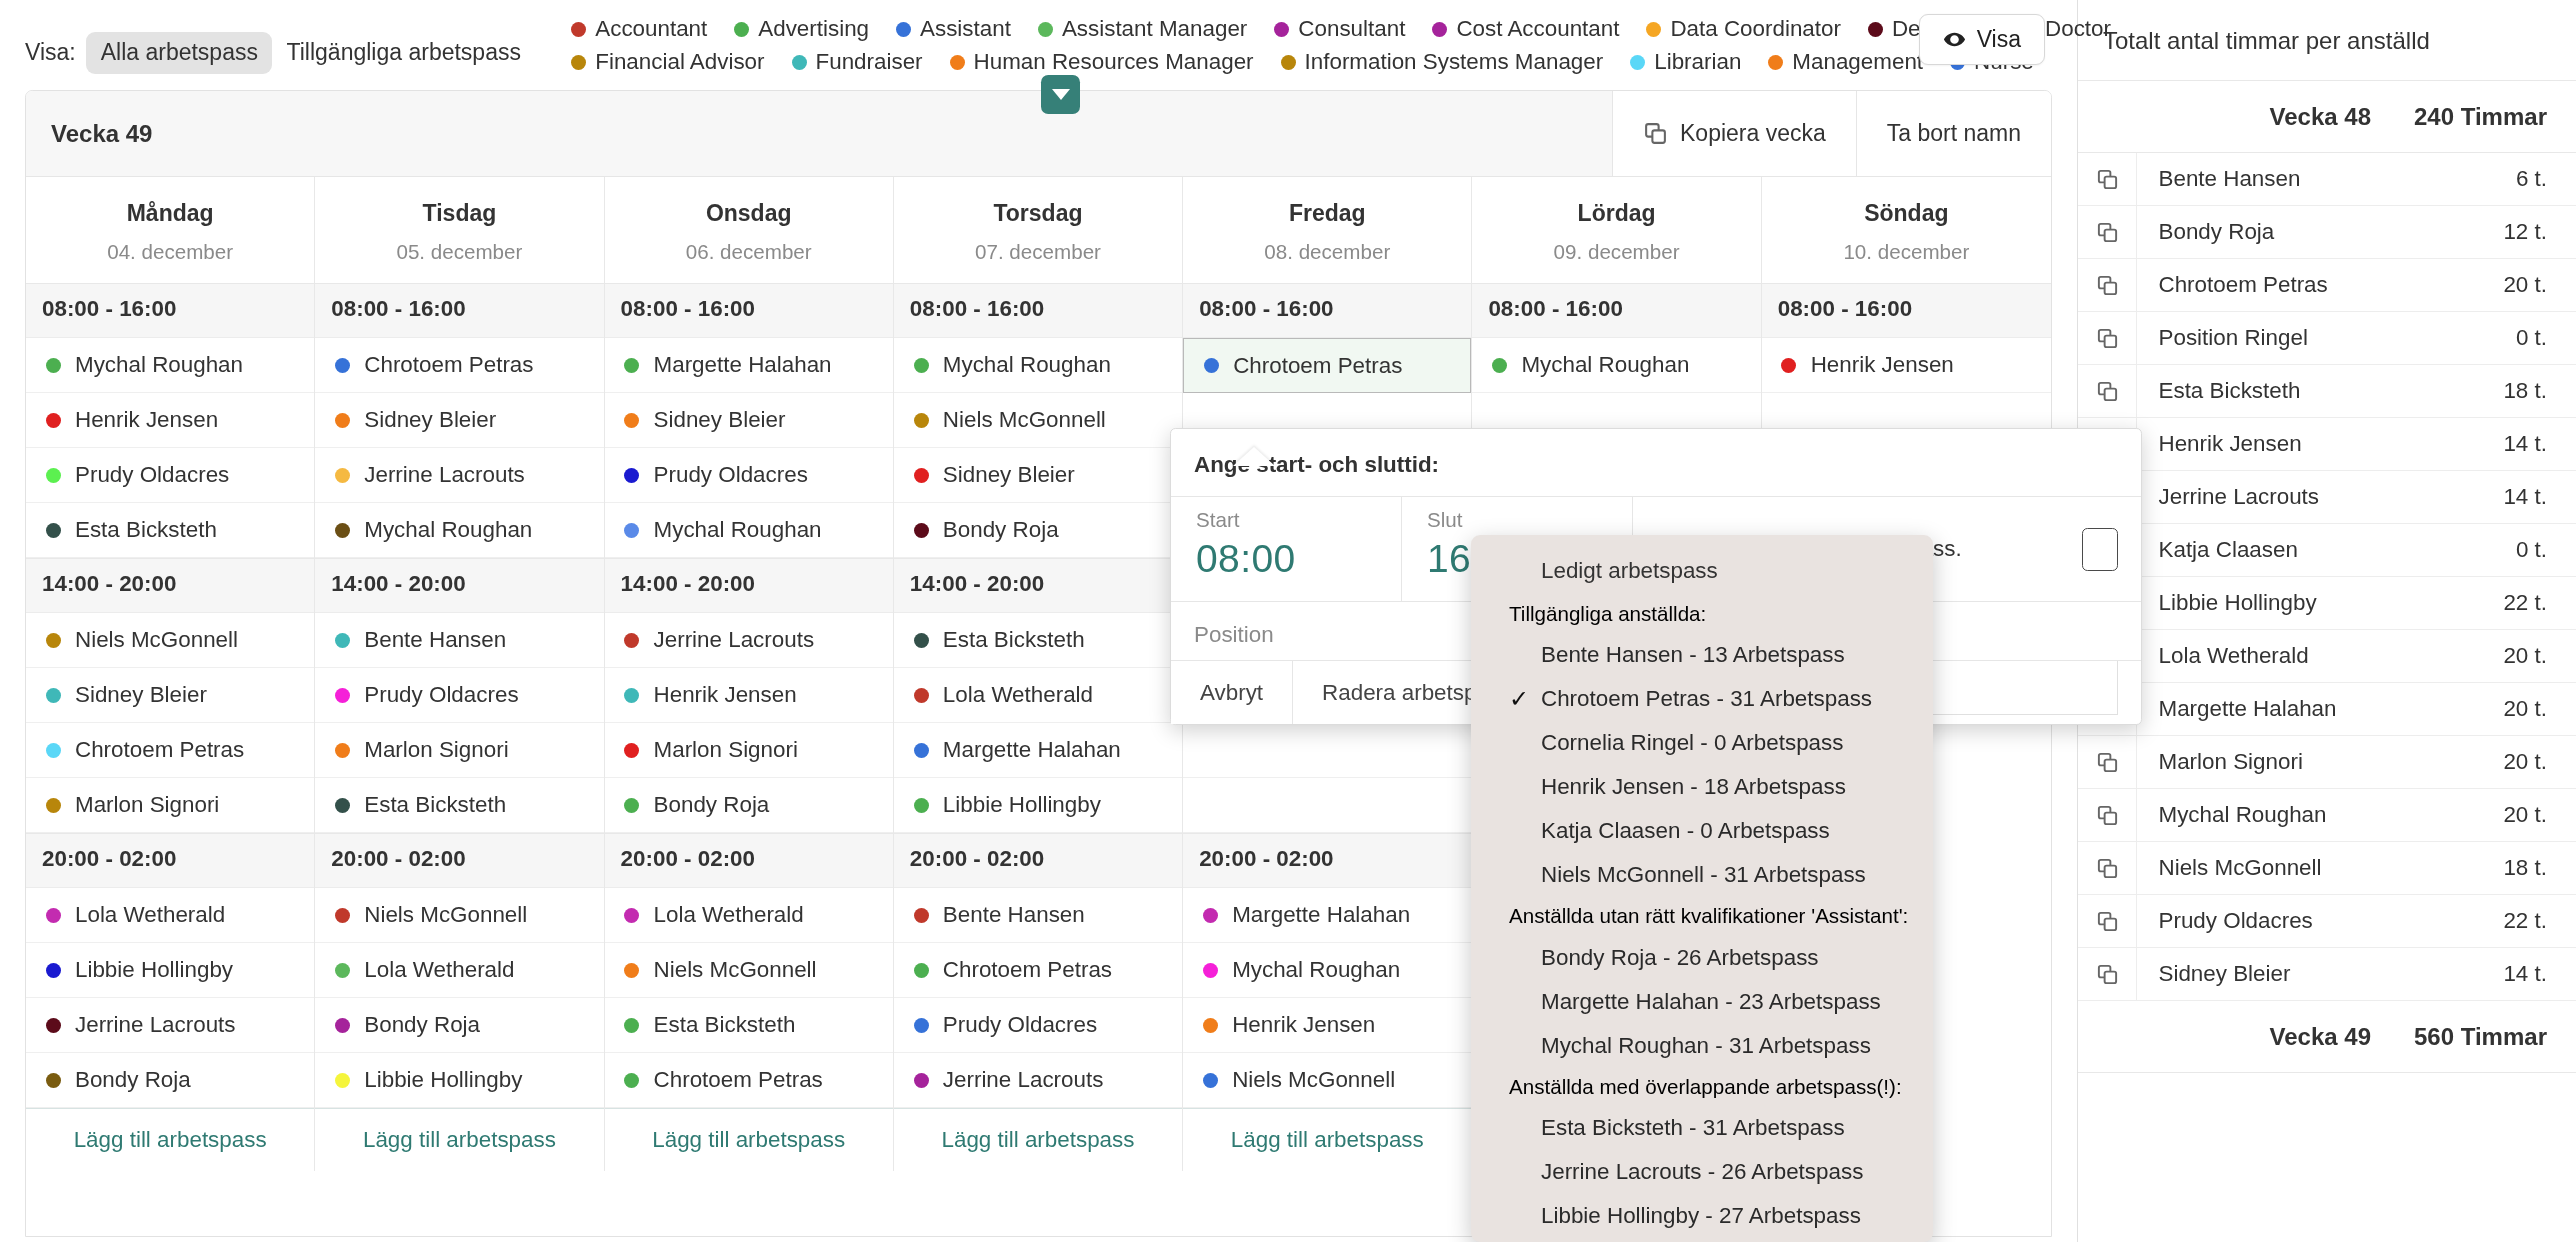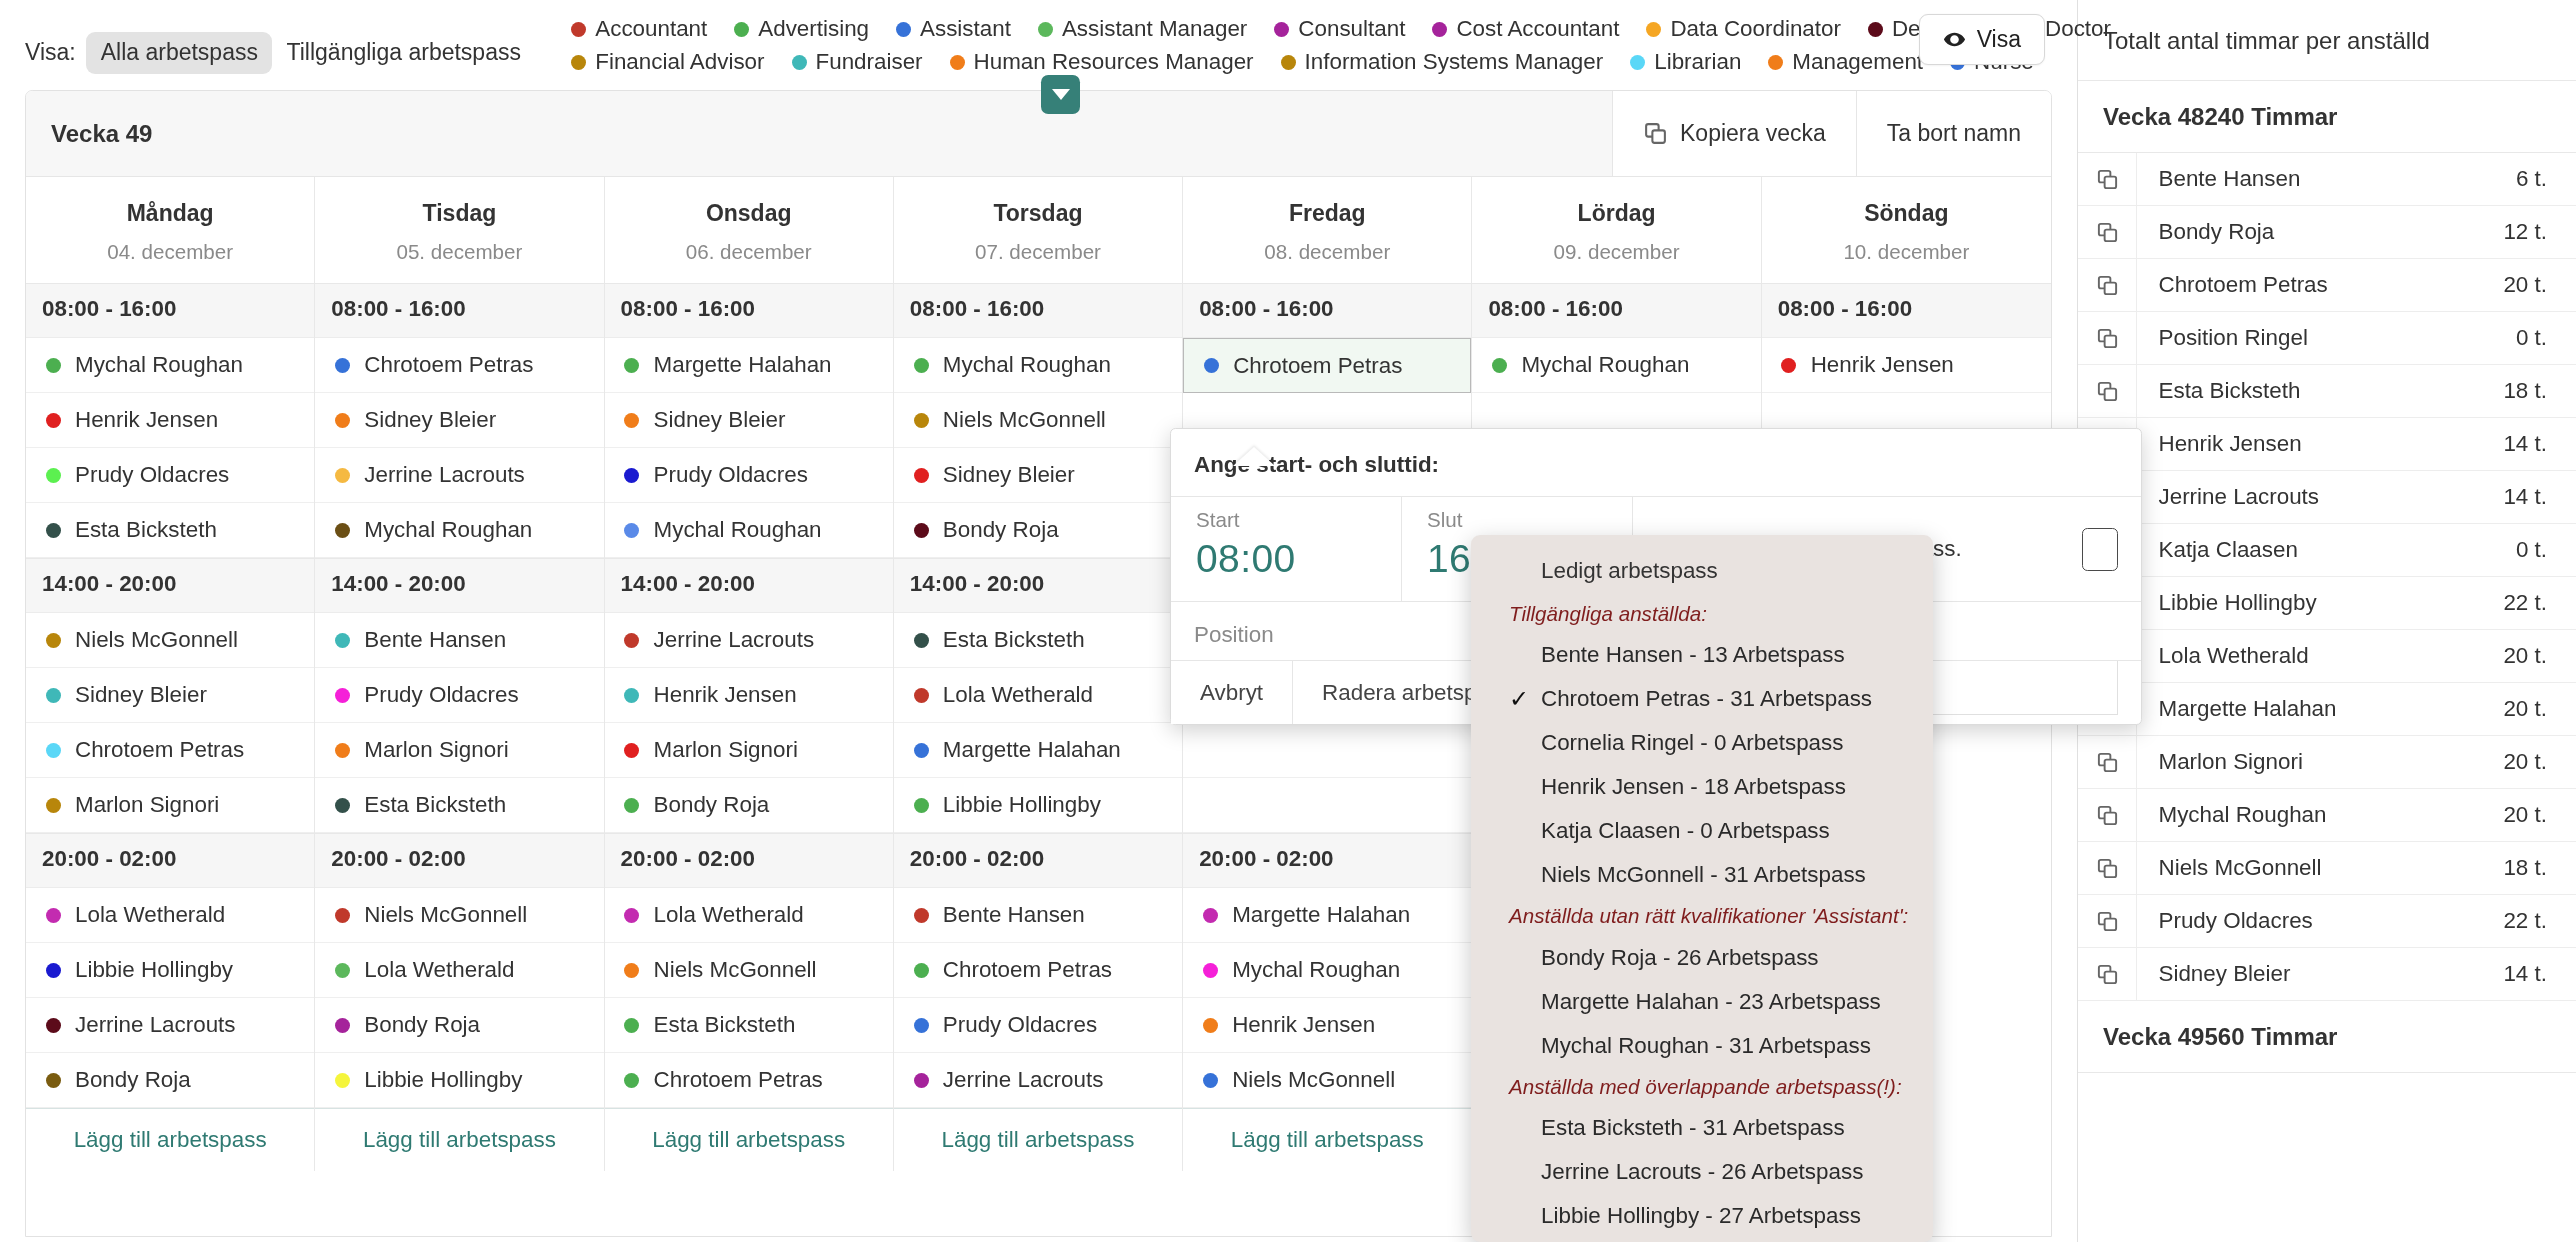--- a/index.html
+++ b/index.html
@@ -131,30 +131,30 @@
   .pf-save { background:#2f7a72; color:#fff; font-size:22.4px; border:none;
              padding:0 34px; cursor:pointer; white-space:nowrap; }
 
   
   .emp-dropdown {
     position:absolute; left:1471px; top:535px; width:462px; height:707px;
     background:#e9e3e0; border-radius:9px; box-shadow:0 7.2px 23px rgba(0,0,0,.22);
     z-index:60; overflow:hidden; padding-top:12.5px;
   }
   .dd-top { font-size:22.4px; color:#333; padding:10.7px 0 10.7px 70px; cursor:pointer; }
-  .dd-group { font-size:20.6px; color:#7f1d1d; padding:7.2px 0 7.2px 38px;font-style:italic; }
+  .dd-group { font-size:20.6px; color:#000000; padding:7.2px 0 7.2px 38px; }
   .dd-item { font-size:22.4px; color:#2a2a2a; padding:9px 0 9px 70px; position:relative; cursor:pointer; }
   .dd-check { position:absolute; left:38px; top:8px; font-size:24px; color:#111; }
 
   
   .sidebar { width:499px; height:1242px; background:#fff; border-left:0.9px solid #e0e0e0; }
   .sb-title { font-size:24px; font-weight:normal; color:#333; padding:27px 0 25px 25px;
               border-bottom:0.9px solid #e8e8e8; }
-  .sb-weekrow { display:flex; align-items:center; justify-content:flex-start;
-                padding:21.5px 29px 21.5px 25px; border-bottom:0.9px solid #e8e8e8; }
+  .sb-weekrow { display:flex; align-items:center; justify-content:flex-end;
+                padding:21.5px 29px 21.5px 25px; border-bottom:0.9px solid #e8e8e8;gap:43px; }
   .sb-week { font-size:24px; font-weight:bold; color:#333; }
   .sb-total { font-size:24px; font-weight:bold; color:#333; }
   .sb-row { display:flex; align-items:center; height:53px; border-bottom:0.9px solid #ededed; }
   .sb-copy { width:59px; display:flex; align-items:center; justify-content:center;
              border-right:0.9px solid #ededed; height:100%; cursor:pointer; }
   .sb-name { flex:1; font-size:22.4px; color:#333; padding-left:21.5px; }
   .sb-hours { font-size:22.4px; color:#333; padding-right:29px; }
 </style>
 </head>
 <body>

